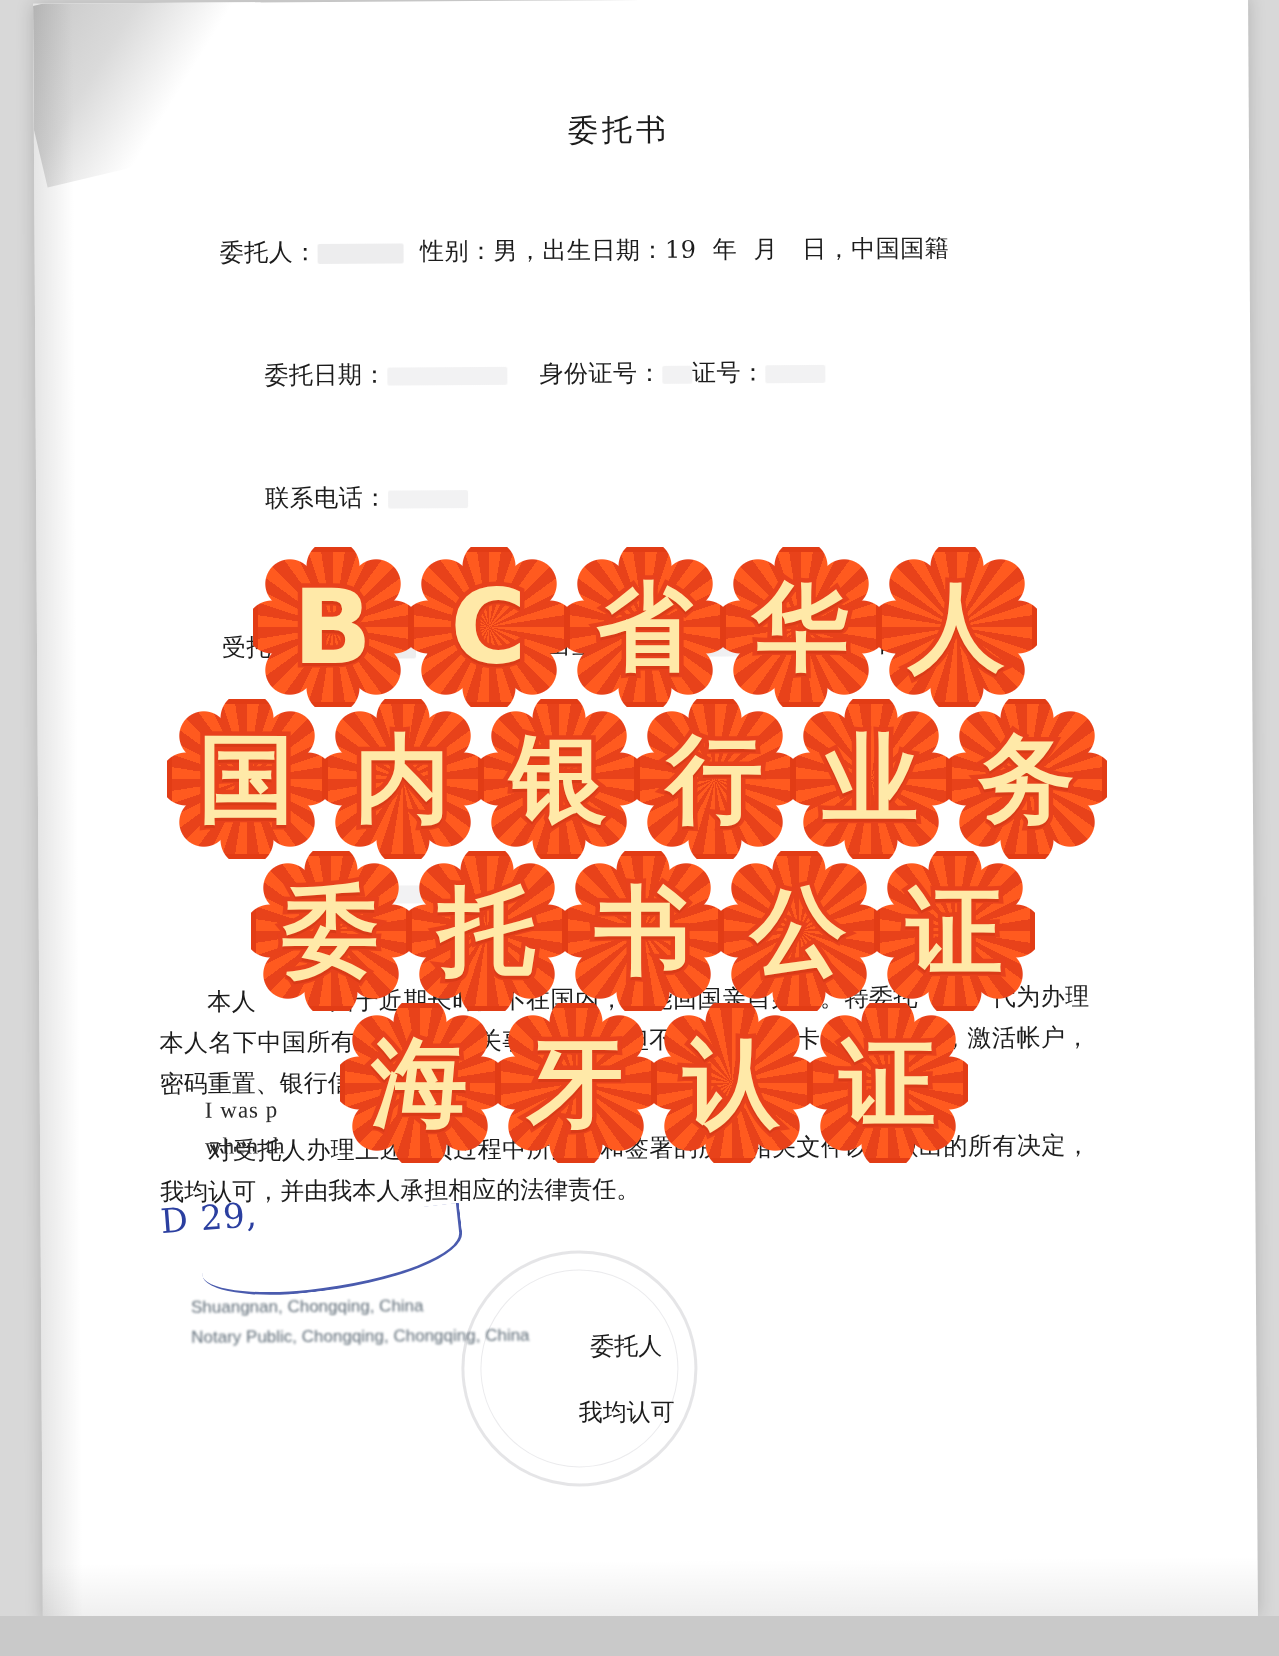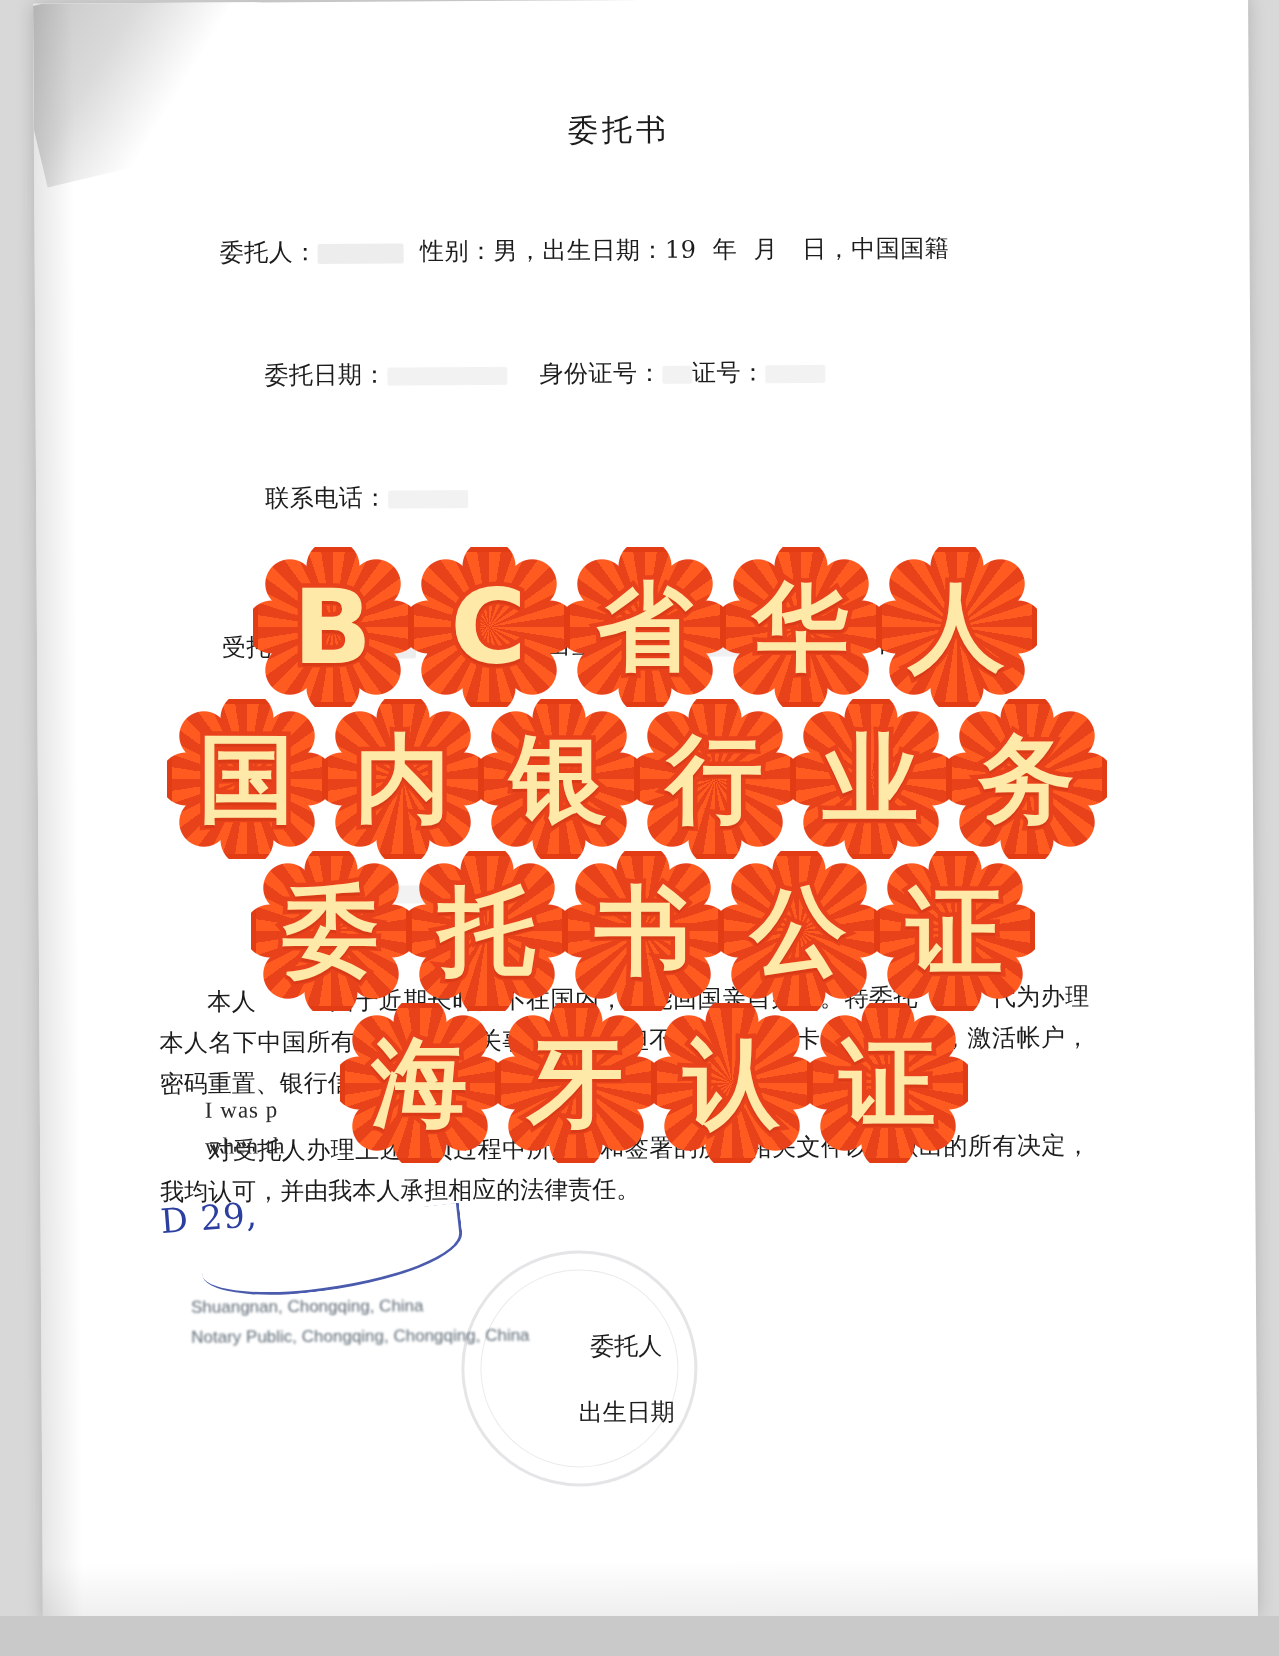--- a/index.html
+++ b/index.html
@@ -275,21 +275,21 @@
         <span>联系电话：</span><span class="redact lite" style="width:90px;height:18px;"></span>
       </div>
 
       <div class="para">本人　　　由于近期长时间不在国内，不能回国亲自办理。特委托　　　代为办理本人名下中国所有银行帐户相关事宜，包括但不限于到期换卡、银行开户，激活帐户，密码重置、银行信息维护，挂失，销户、网银相关设备更新等。</div>
       <div class="para">对受托人办理上述事项过程中所提供和签署的所有相关文件以及做出的所有决定，我均认可，并由我本人承担相应的法律责任。</div>
 
       <div class="sign-block">
         <span>委托人</span>
       </div>
       <div class="sign-block" style="margin-top:34px;">
-        <span>出生日期</span>
+        <span>我均认可</span>
       </div>
     </div>
 
     <div class="eng-block">
       <div>I was p</div>
       <div>when th</div>
     </div>
 
     <div class="hand">D            29,</div>
     <div class="hand-swash"></div>

